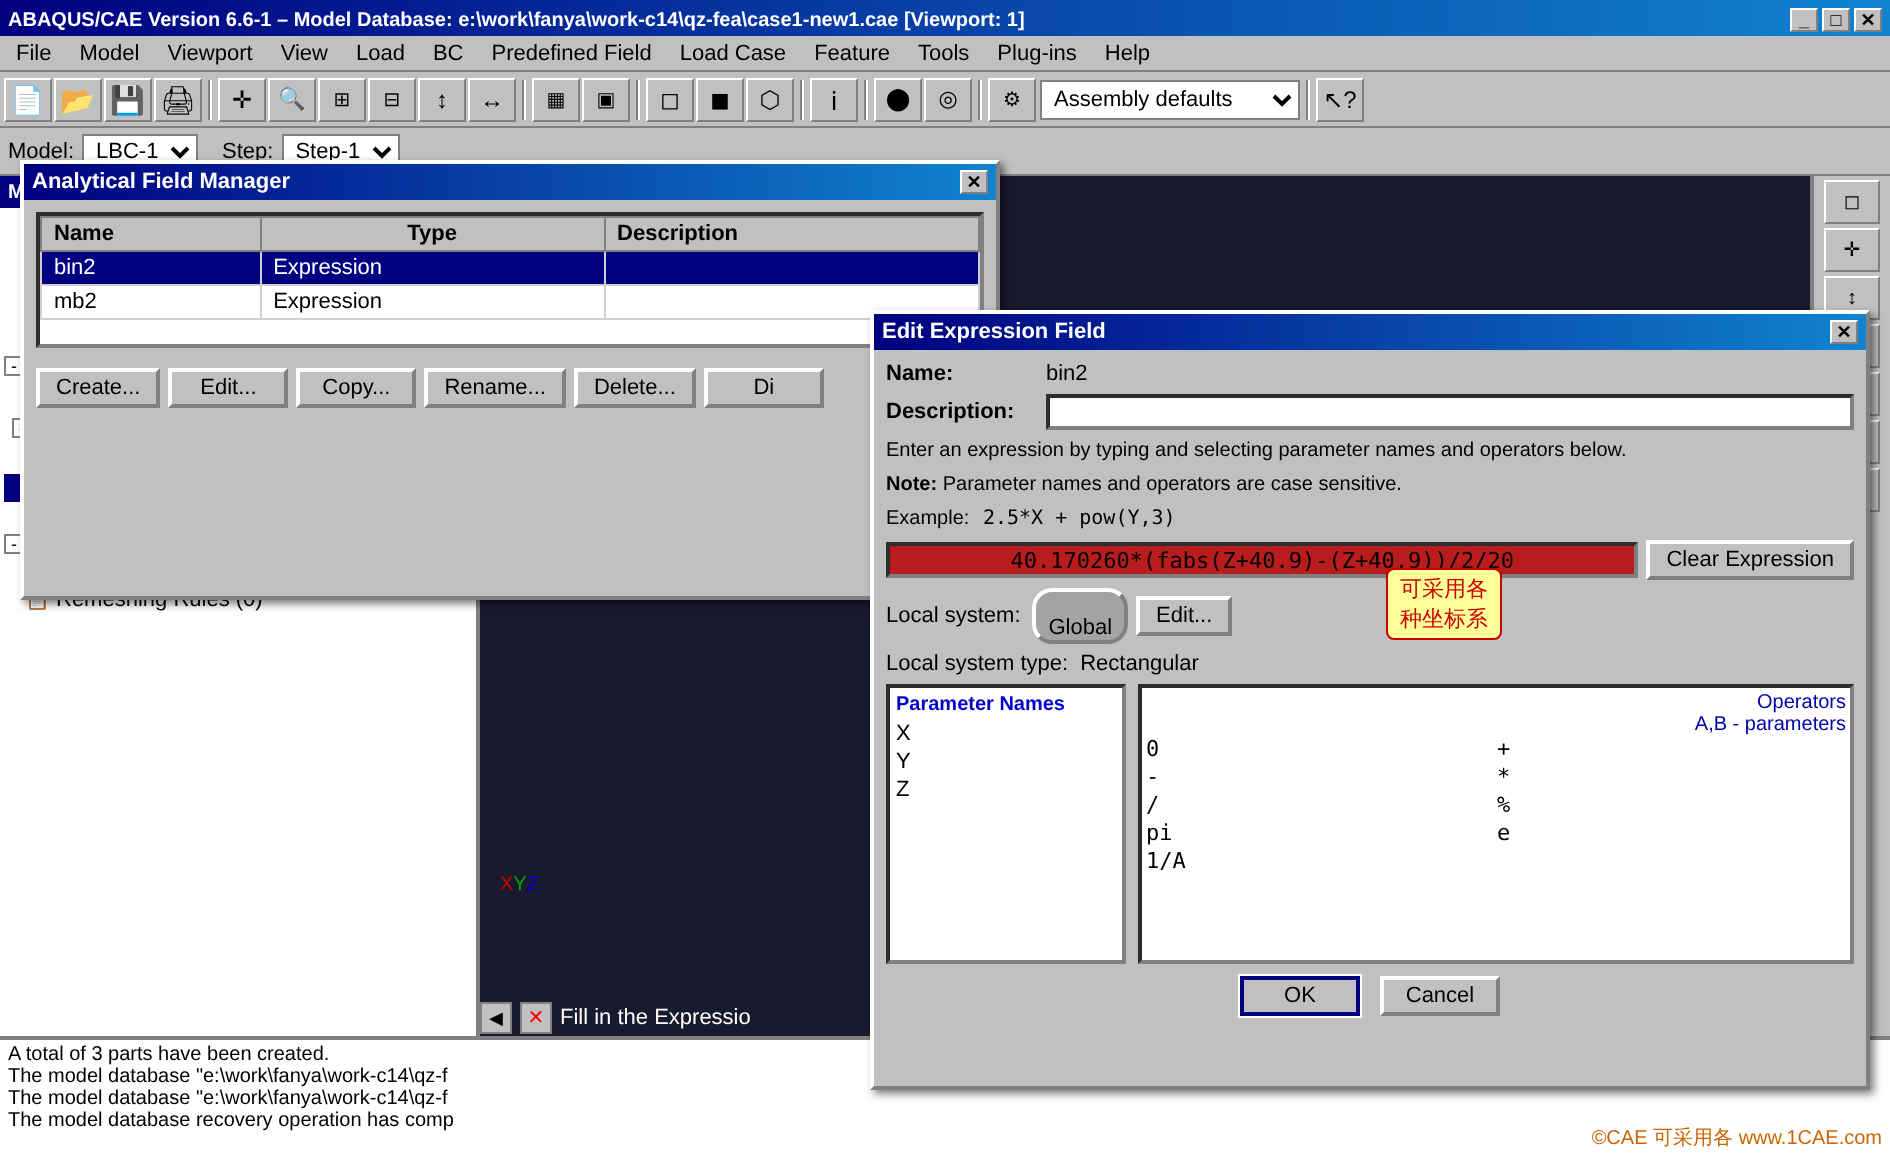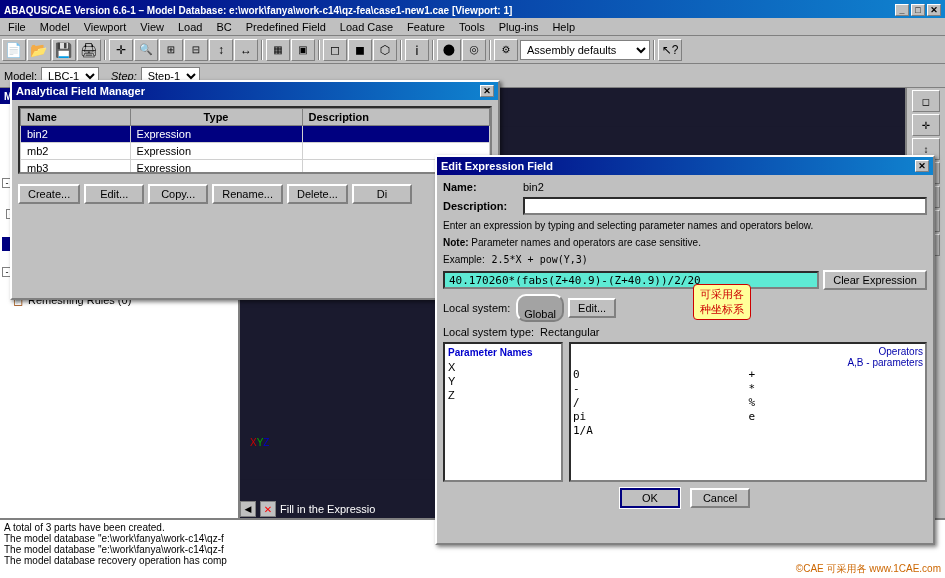--- a/index.html
+++ b/index.html
@@ -355,24 +355,25 @@
       font-size: 10px;
       margin-bottom: 4px;
       line-height: 1.3;
     }
     .bold-text { font-weight: bold; }
 
     .expression-input {
       width: 100%;
       height: 18px;
       border: 2px inset #808080;
-      background: #5eead4;
+      background: #b91c1c;
       padding: 1px 4px;
       font-size: 11px;
       font-family: monospace;
+      text-align: center;
     }
 
     .expr-row {
       display: flex;
       align-items: center;
       gap: 4px;
       margin-bottom: 4px;
     }
 
     .local-sys-btn {
@@ -555,21 +556,21 @@
   <div class="toolbar-btn">
       <span style="font-size:12px;">↖?</span>
     </div>
 </div>
 
 <div class="toolbar2">
   <span style="font-size:11px;">Model: </span>
   <select class="step-select">
     <option>LBC-1</option>
   </select>
-  <span style="margin-left:8px;font-style:italic;">Step:</span>
+  <span style="margin-left:8px;">Step:</span>
   <select class="step-select">
     <option>Step-1</option>
   </select>
 </div>
 
 <div class="main-area">
 
   <div class="left-panel">
     <div class="panel-title-bar">
       <span>Model Database</span>
@@ -719,25 +720,20 @@
           <tr class="selected">
             <td>bin2</td>
             <td>Expression</td>
             <td></td>
           </tr>
           <tr>
             <td>mb2</td>
             <td>Expression</td>
             <td></td>
           </tr>
-          <tr>
-            <td>mb3</td>
-            <td>Expression</td>
-            <td></td>
-          </tr>
         </tbody>
       </table>
     </div>
 
     <div class="afm-buttons">
       <button class="win-btn">Create...</button>
       <button class="win-btn">Edit...</button>
       <button class="win-btn">Copy...</button>
       <button class="win-btn">Rename...</button>
       <button class="win-btn">Delete...</button>

